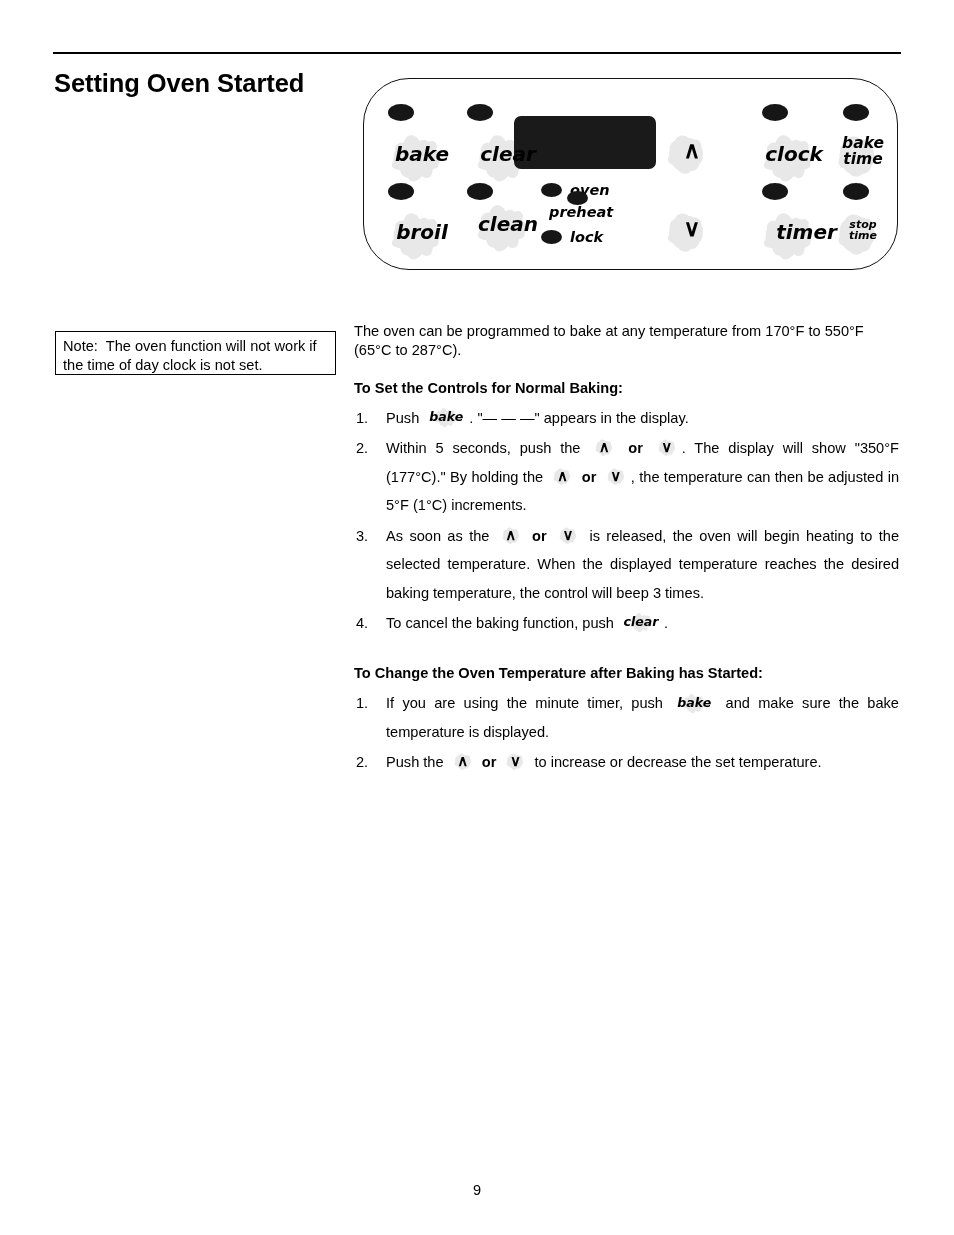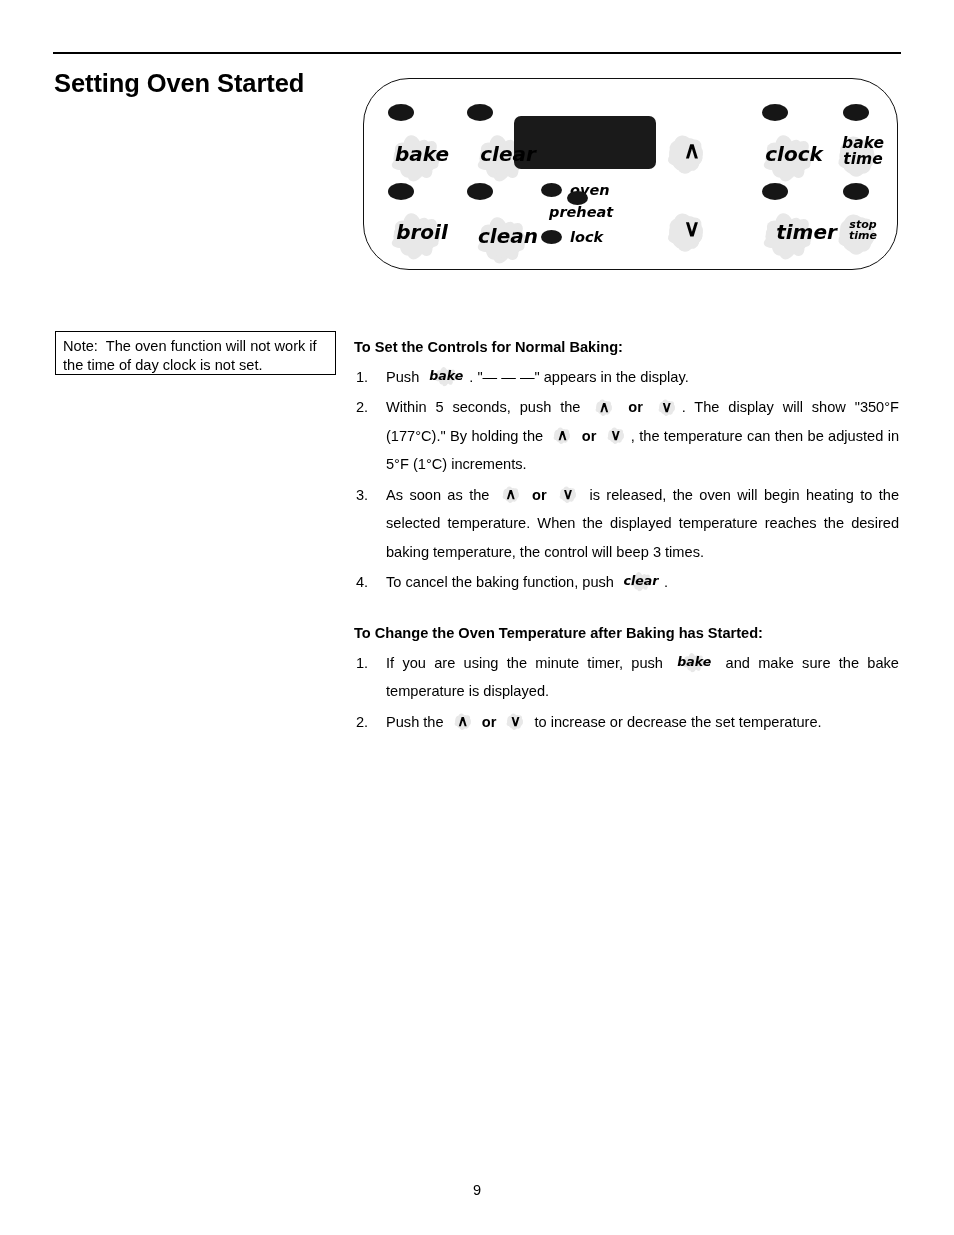--- a/index.html
+++ b/index.html
@@ -356,21 +356,21 @@
             <ellipse cx="34.5" cy="18.8" rx="15.6" ry="9.9" transform="rotate(263.3 34.5 18.8)" fill="#e8e8e8"></ellipse>
             <ellipse cx="41.2" cy="18.5" rx="12.6" ry="6.9" transform="rotate(309.0 41.2 18.5)" fill="#e8e8e8"></ellipse>
             <ellipse cx="47.0" cy="20.8" rx="14.6" ry="7.9" transform="rotate(315.7 47.0 20.8)" fill="#e8e8e8"></ellipse>
             <ellipse cx="50.2" cy="24.9" rx="11.5" ry="8.9" transform="rotate(361.5 50.2 24.9)" fill="#e8e8e8"></ellipse>
             <ellipse cx="38.5" cy="26.5" rx="23.1" ry="15.9" fill="#e8e8e8"></ellipse>
           </svg>
         </div>
         <div class="key-label" style="font-size: 20px;">broil</div>
       </div>
       <div class="led" style="left: 103px; top: 104px; width: 26px; height: 17px; background: rgb(22, 22, 22);"></div>
-      <div class="key" style="left: 96px; top: 128px; width: 96px; height: 58px; text-align: center;">
+      <div class="key" style="left: 96px; top: 116px; width: 96px; height: 58px; text-align: center;">
         <div class="splat" style="left: 4px; top: 7px;">
           <svg width="77" height="53" viewBox="0 0 77 53" xmlns="http://www.w3.org/2000/svg">
             <ellipse cx="49.6" cy="29.5" rx="11.5" ry="6.9" transform="rotate(21.2 49.6 29.5)" fill="#e8e8e8"></ellipse>
             <ellipse cx="45.5" cy="33.1" rx="13.6" ry="7.9" transform="rotate(66.9 45.5 33.1)" fill="#e8e8e8"></ellipse>
             <ellipse cx="39.2" cy="34.7" rx="15.6" ry="8.9" transform="rotate(112.7 39.2 34.7)" fill="#e8e8e8"></ellipse>
             <ellipse cx="32.6" cy="33.7" rx="12.6" ry="9.9" transform="rotate(119.4 32.6 33.7)" fill="#e8e8e8"></ellipse>
             <ellipse cx="28.0" cy="30.3" rx="14.6" ry="6.9" transform="rotate(165.1 28.0 30.3)" fill="#e8e8e8"></ellipse>
             <ellipse cx="26.6" cy="25.8" rx="11.5" ry="7.9" transform="rotate(210.8 26.6 25.8)" fill="#e8e8e8"></ellipse>
             <ellipse cx="29.0" cy="21.5" rx="13.6" ry="8.9" transform="rotate(217.6 29.0 21.5)" fill="#e8e8e8"></ellipse>
             <ellipse cx="34.5" cy="18.8" rx="15.6" ry="9.9" transform="rotate(263.3 34.5 18.8)" fill="#e8e8e8"></ellipse>
@@ -456,20 +456,21 @@
       </div>
     </div>
 </div>
 
 <div class="note-box">
   <b>Note</b><span>:</span>&nbsp;
   <span>The oven function will not work if the time of day clock is not set.</span>
 </div>
 
 <div class="content">
+  <p class="lead">The oven can be programmed to bake at any temperature from 170°F to 550°F (65°C to 287°C).</p>
 
   <h3 class="sub-title">To Set the Controls for Normal Baking:</h3>
   <ol class="steps" id="proc1-steps">
       <li>
         <span class="num">1.</span>
         <span class="txt nojust">Push <span class="inline-key k-word"><span class="ik-splat"><svg width="34" height="20" viewBox="0 0 34 20" xmlns="http://www.w3.org/2000/svg">
                 <ellipse cx="21.9" cy="11.1" rx="5.1" ry="2.6" transform="rotate(21.2 21.9 11.1)" fill="#e8e8e8"></ellipse>
                 <ellipse cx="20.1" cy="12.5" rx="6.0" ry="3.0" transform="rotate(66.9 20.1 12.5)" fill="#e8e8e8"></ellipse>
                 <ellipse cx="17.3" cy="13.1" rx="6.9" ry="3.4" transform="rotate(112.7 17.3 13.1)" fill="#e8e8e8"></ellipse>
                 <ellipse cx="14.4" cy="12.7" rx="5.5" ry="3.7" transform="rotate(119.4 14.4 12.7)" fill="#e8e8e8"></ellipse>

